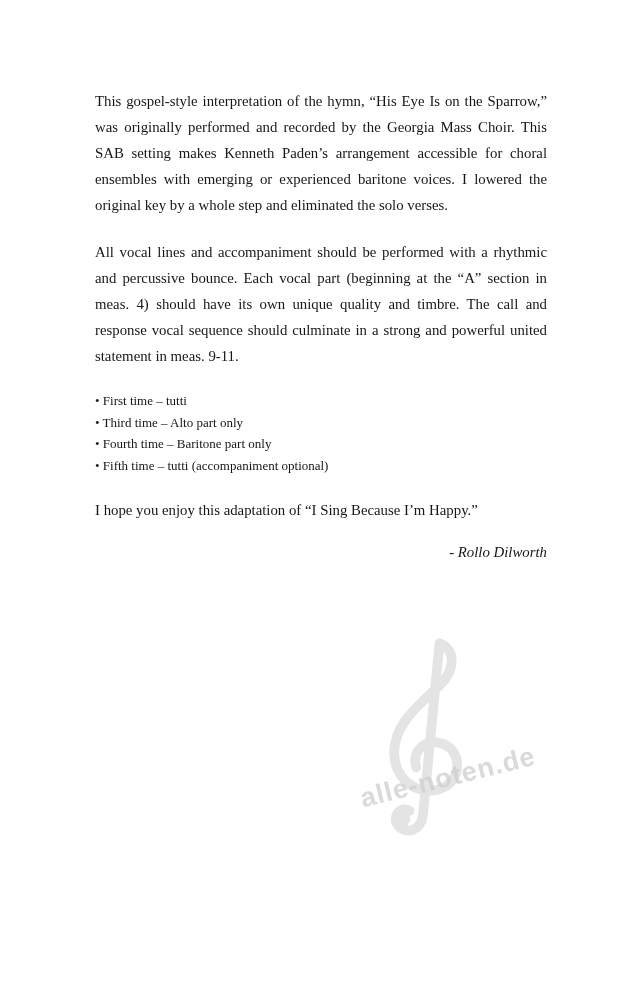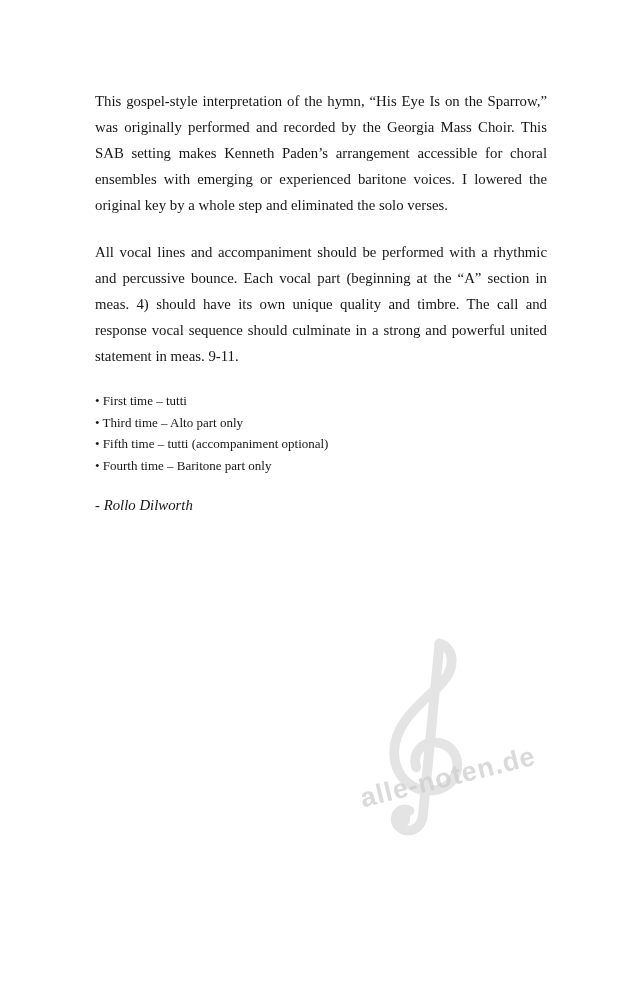--- a/index.html
+++ b/index.html
@@ -42,21 +42,21 @@
     padding: 0;
     font-size: 13px;
     line-height: 21.5px;
   }
   .variations li {
     margin: 0;
   }
   .signature {
     font-size: 14.8px;
     font-style: italic;
-    text-align: left;
+    text-align: right;
     margin-top: 10px;
   }
   .watermark {
     position: absolute;
     left: 325px;
     top: 610px;
     width: 230px;
     height: 270px;
     z-index: 1;
     pointer-events: none;
@@ -99,22 +99,23 @@
   <div class="content">
 
     <p class="para">This gospel-style interpretation of the hymn, “His Eye Is on the Sparrow,” was originally performed and recorded by the Georgia Mass Choir. This SAB setting makes Kenneth Paden’s arrangement accessible for choral ensembles with emerging or experienced baritone voices. I lowered the original key by a whole step and eliminated the solo verses.</p>
 
     <p class="para">All vocal lines and accompaniment should be performed with a rhythmic and percussive bounce. Each vocal part (beginning at the “A” section in meas. 4) should have its own unique quality and timbre. The call and response vocal sequence should culminate in a strong and powerful united statement in meas. 9-11.</p>
 
 
     <ul class="variations">
       <li>• First time – tutti</li>
       <li>• Third time – Alto part only</li>
+      <li>• Fourth time – Baritone part only</li>
       <li>• Fifth time – tutti (accompaniment optional)</li>
-      <li>• Fourth time – Baritone part only</li>
     </ul>
 
 
+    <p class="para">I hope you enjoy this adaptation of “I Sing Because I’m Happy.”</p>
 
     <div class="signature">- Rollo Dilworth</div>
   </div>
 
 </div>
 
 </body></html>

